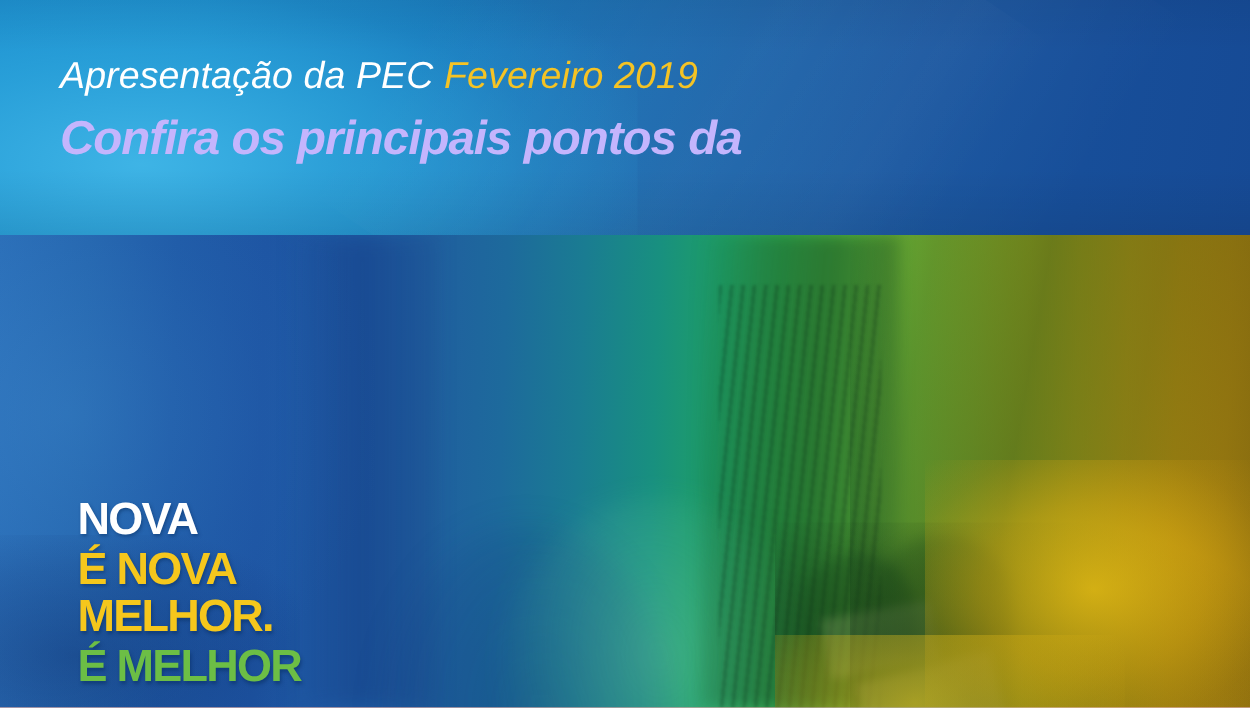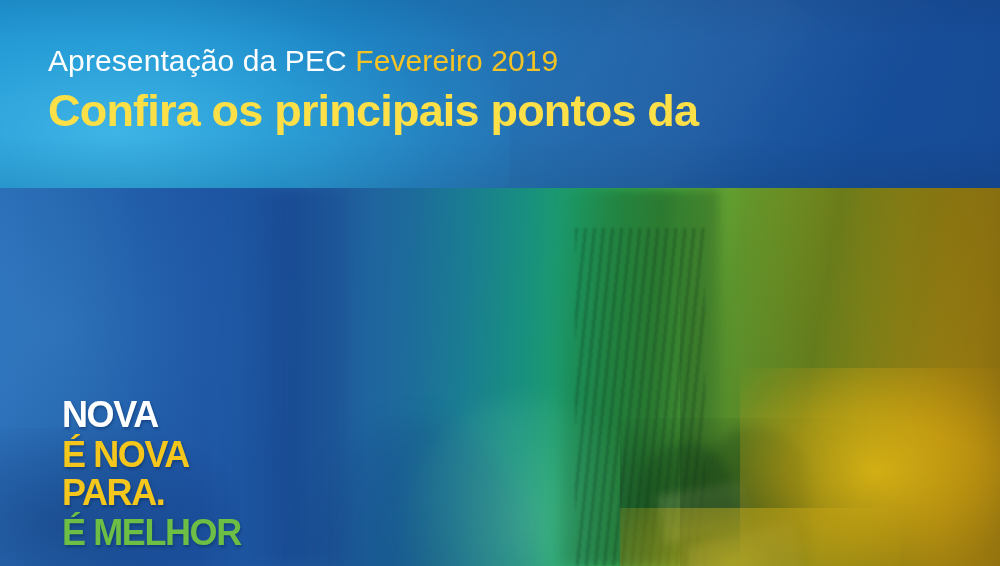--- a/index.html
+++ b/index.html
@@ -20,20 +20,21 @@
   }
 
   
   .header {
     position: absolute;
     left: 0; top: 0;
     width: 1000px;
     height: 188px;
     overflow: hidden;
     background: #1a56a4;
+    font-style: italic;
   }
   .header-grad-base {
     position: absolute; inset: 0;
     background: linear-gradient(100deg,
         #1b8fd0 0%,
         #1c8ccd 16%,
         #1a7ec0 30%,
         #1970b4 44%,
         #1761a8 58%,
         #17559f 72%,
@@ -91,24 +92,24 @@
     line-height: 38px;
     font-weight: 400;
     letter-spacing: 0.1px;
     white-space: nowrap;
   }
   .eyebrow .plain { color: #ffffff; }
   .eyebrow .accent { color: #f5c324; }
 
   .headline {
     margin-top: 4px;
-    font-size: 45px;
+    font-size: 38px;
     line-height: 54px;
     font-weight: 700;
-    color: #fde047;
+    color: #c4b5fd;
     letter-spacing: -0.8px;
     white-space: nowrap;
   }
 
   
   .poster {
     position: absolute;
     left: 0; top: 188px;
     width: 1000px;
     height: 484px;
@@ -350,20 +351,20 @@
     <div class="ph-paper1"></div>
     <div class="poster-darkright"></div>
     <div class="poster-darkbottomright"></div>
     <div class="poster-yellowhot"></div>
     <div class="poster-yellowhot2"></div>
     <div class="ph-leftdark"></div>
 
     <div class="poster-copy">
       <div class="pline white">NOVA</div>
       <div class="pline yellow gap-top">É NOVA</div>
-      <div class="pline yellow">PARA.</div>
+      <div class="pline yellow">MELHOR.</div>
       <div class="pline green gap-top">É MELHOR</div>
 
     </div>
 
   </div>
 
 </div>
 
 </body></html>

